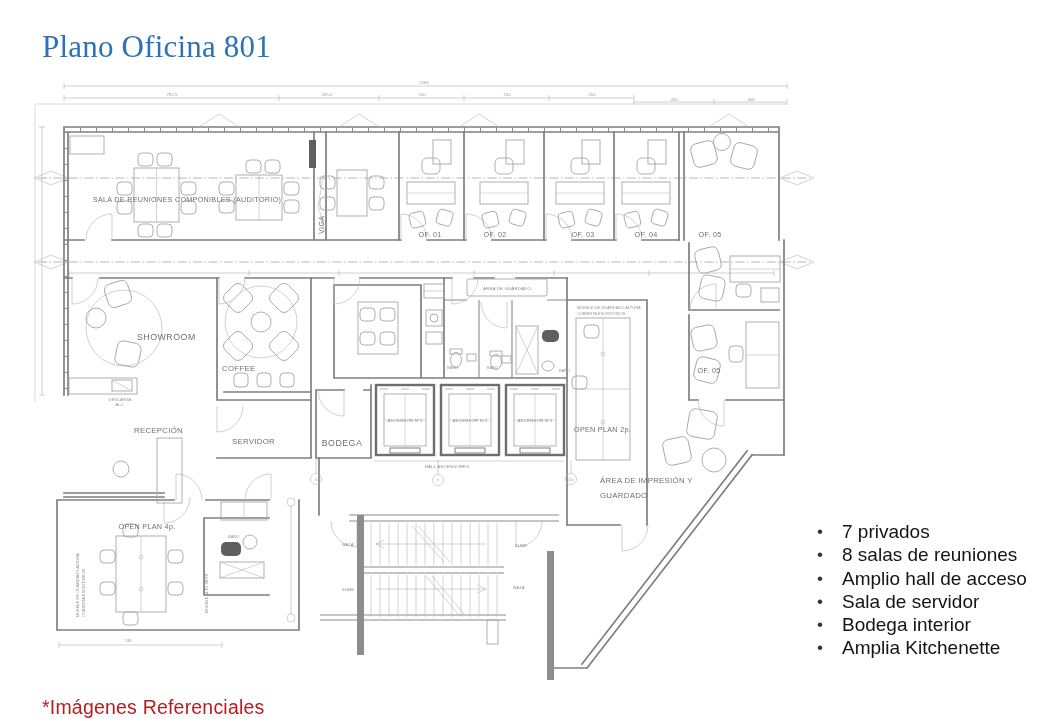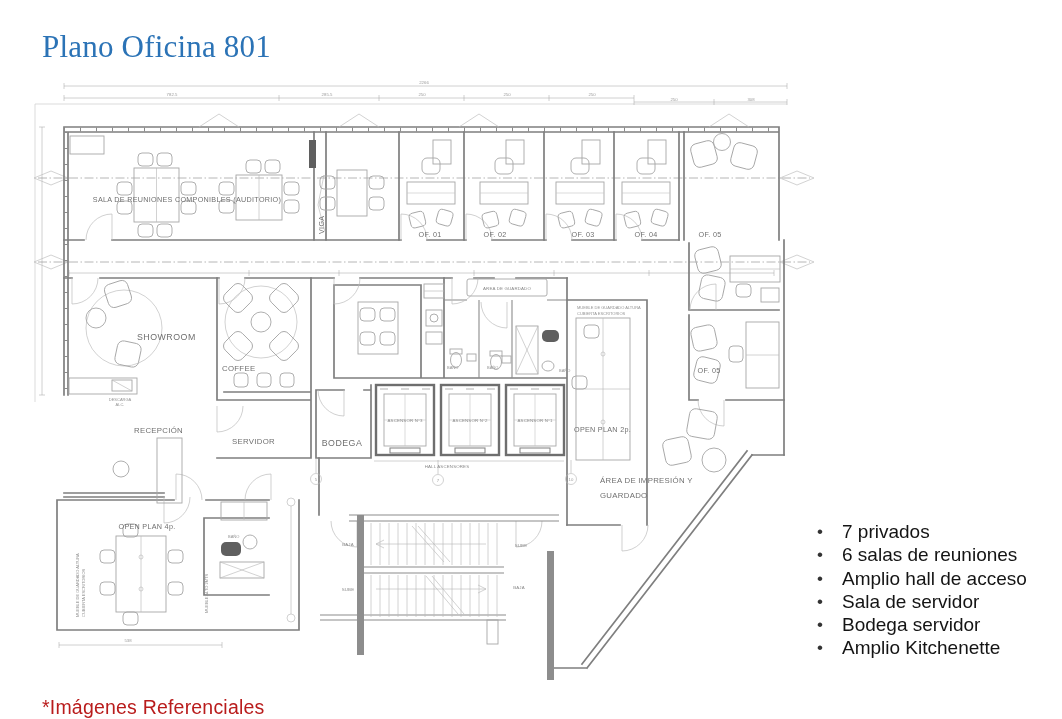--- a/index.html
+++ b/index.html
@@ -346,20 +346,20 @@
     <text class="S mid" x="324" y="521">SUBE</text>
     <text class="S mid" x="495" y="519">BAJA</text>
     <text class="S4 mid" x="96" y="331">DESCARGA</text>
     <text class="S4 mid" x="96" y="336">ALC.</text>
   </g>
 </svg>
 </div>
 
 <ul class="features">
   <li><span>7 privados</span></li>
-  <li><span>6 salas de reuniones</span></li>
+  <li><span>8 salas de reuniones</span></li>
   <li><span>Amplio hall de acceso</span></li>
   <li><span>Sala de servidor</span></li>
-  <li><span>Bodega servidor</span></li>
-  <li><span>Amplio Kitchenette</span></li>
+  <li><span>Bodega interior</span></li>
+  <li><span>Amplia Kitchenette</span></li>
 </ul>
 
 <p class="footnote">*Imágenes Referenciales</p>
 
 </body></html>

